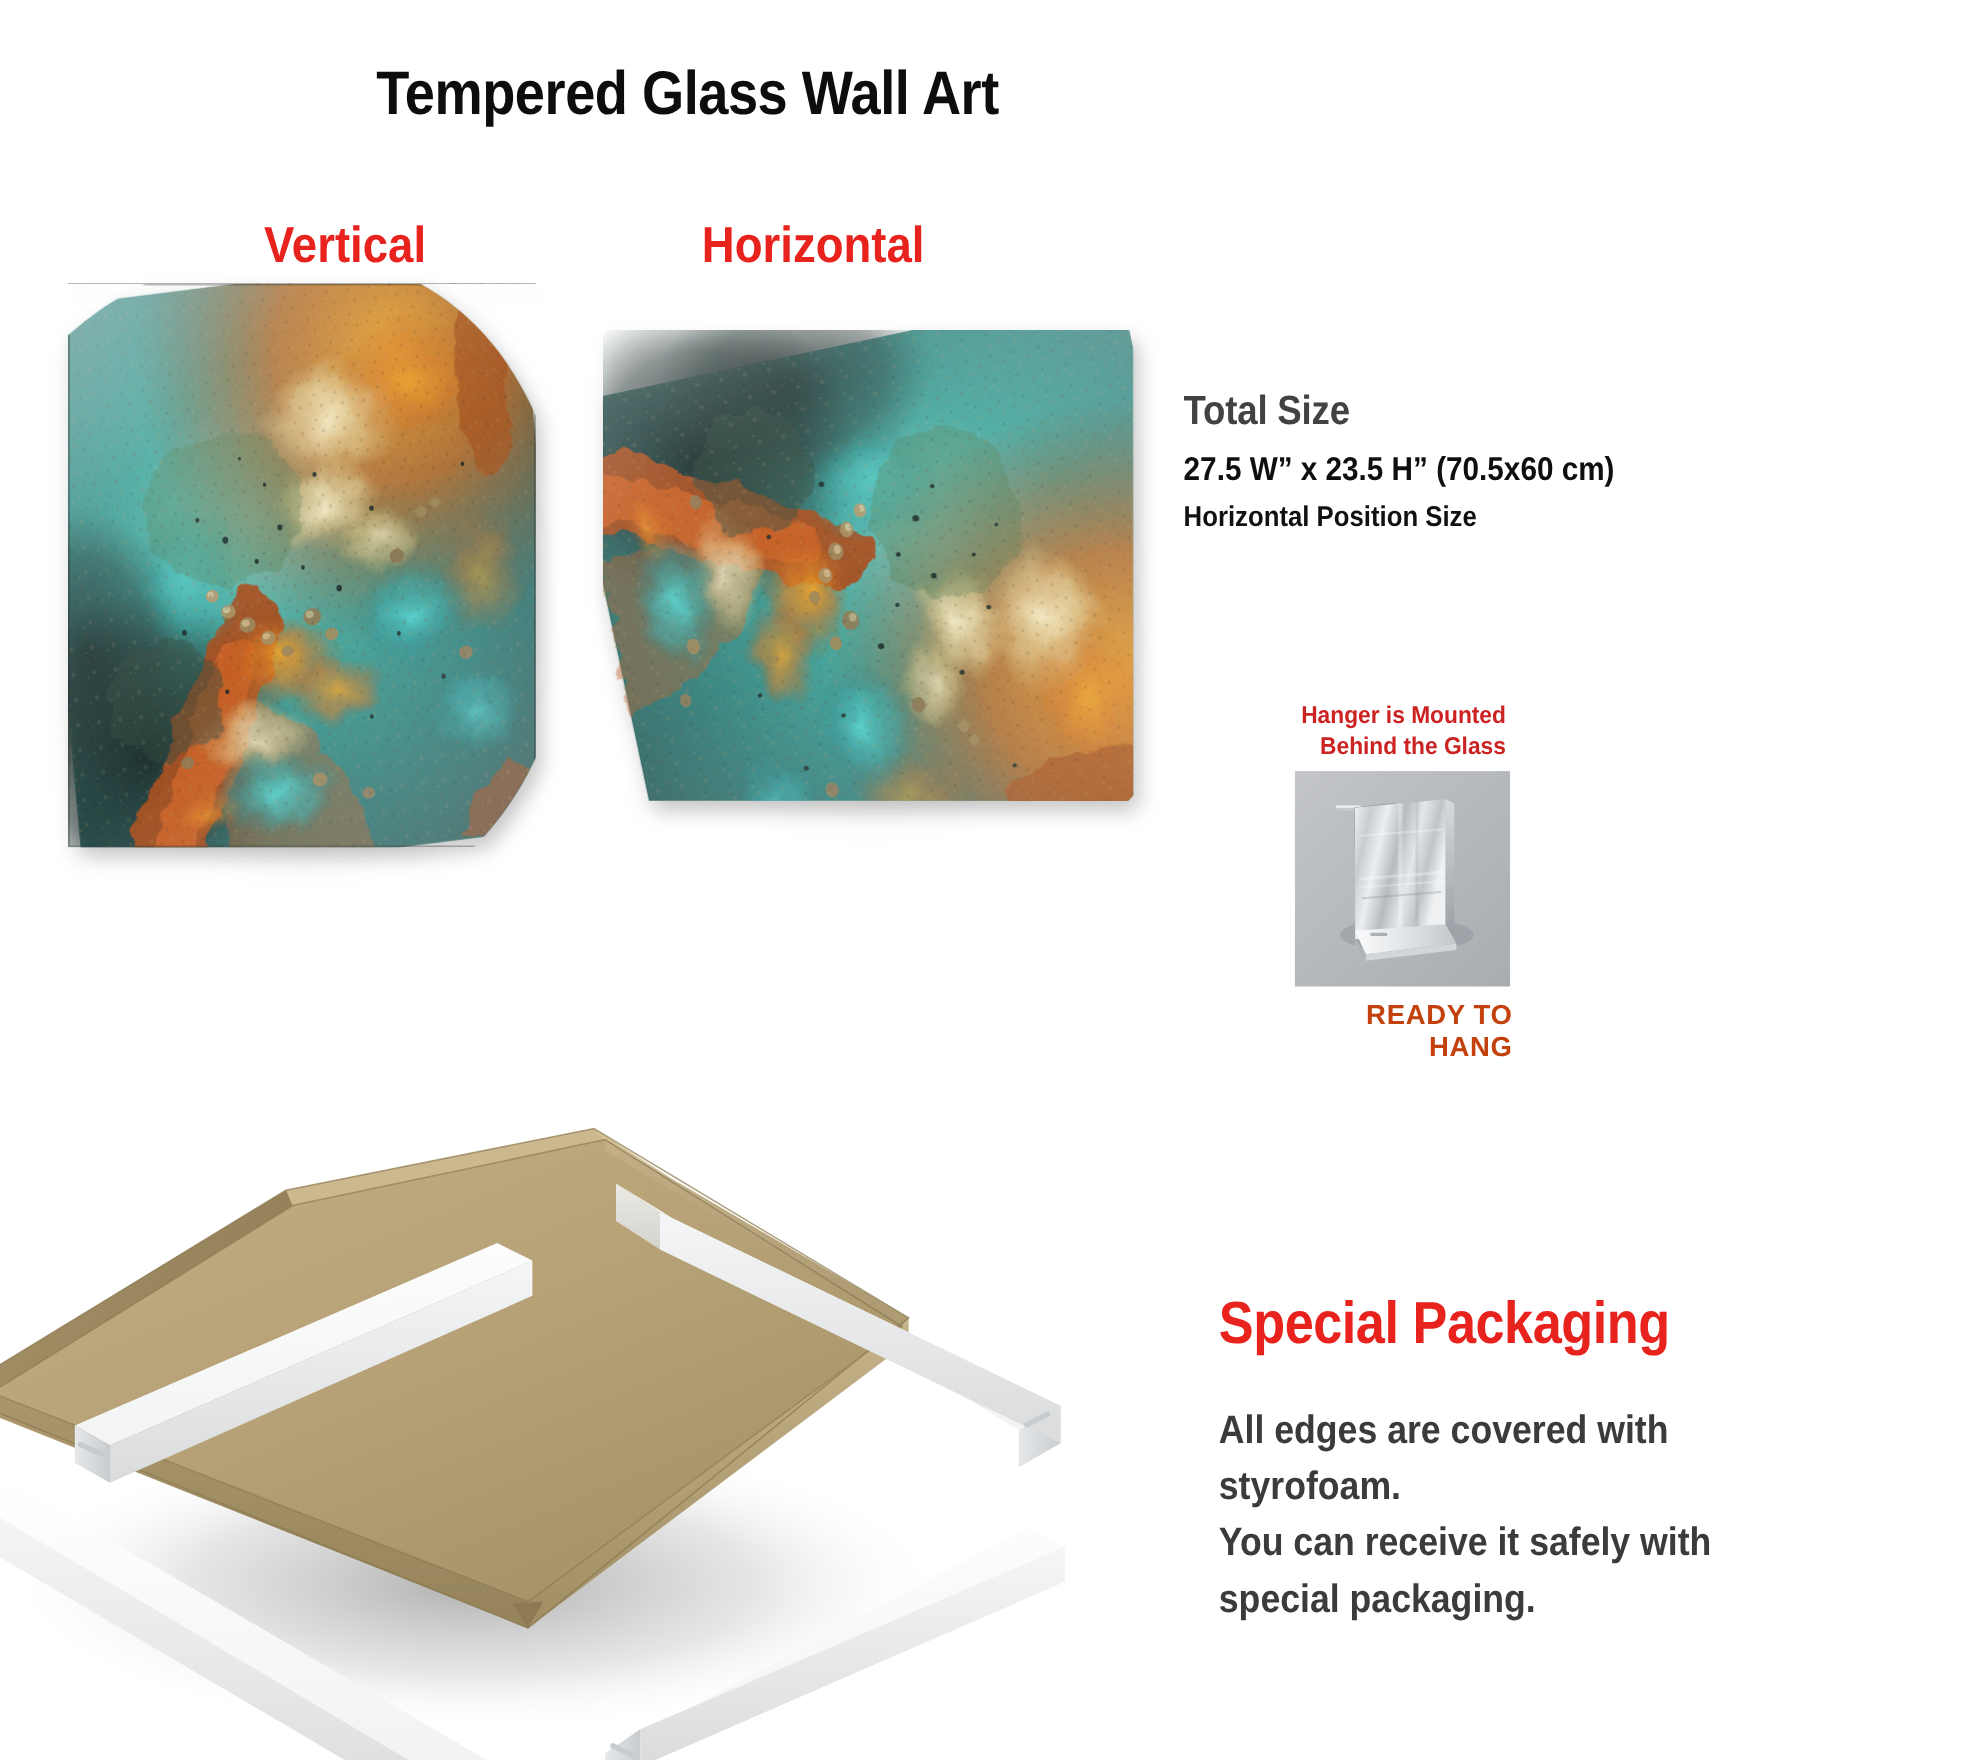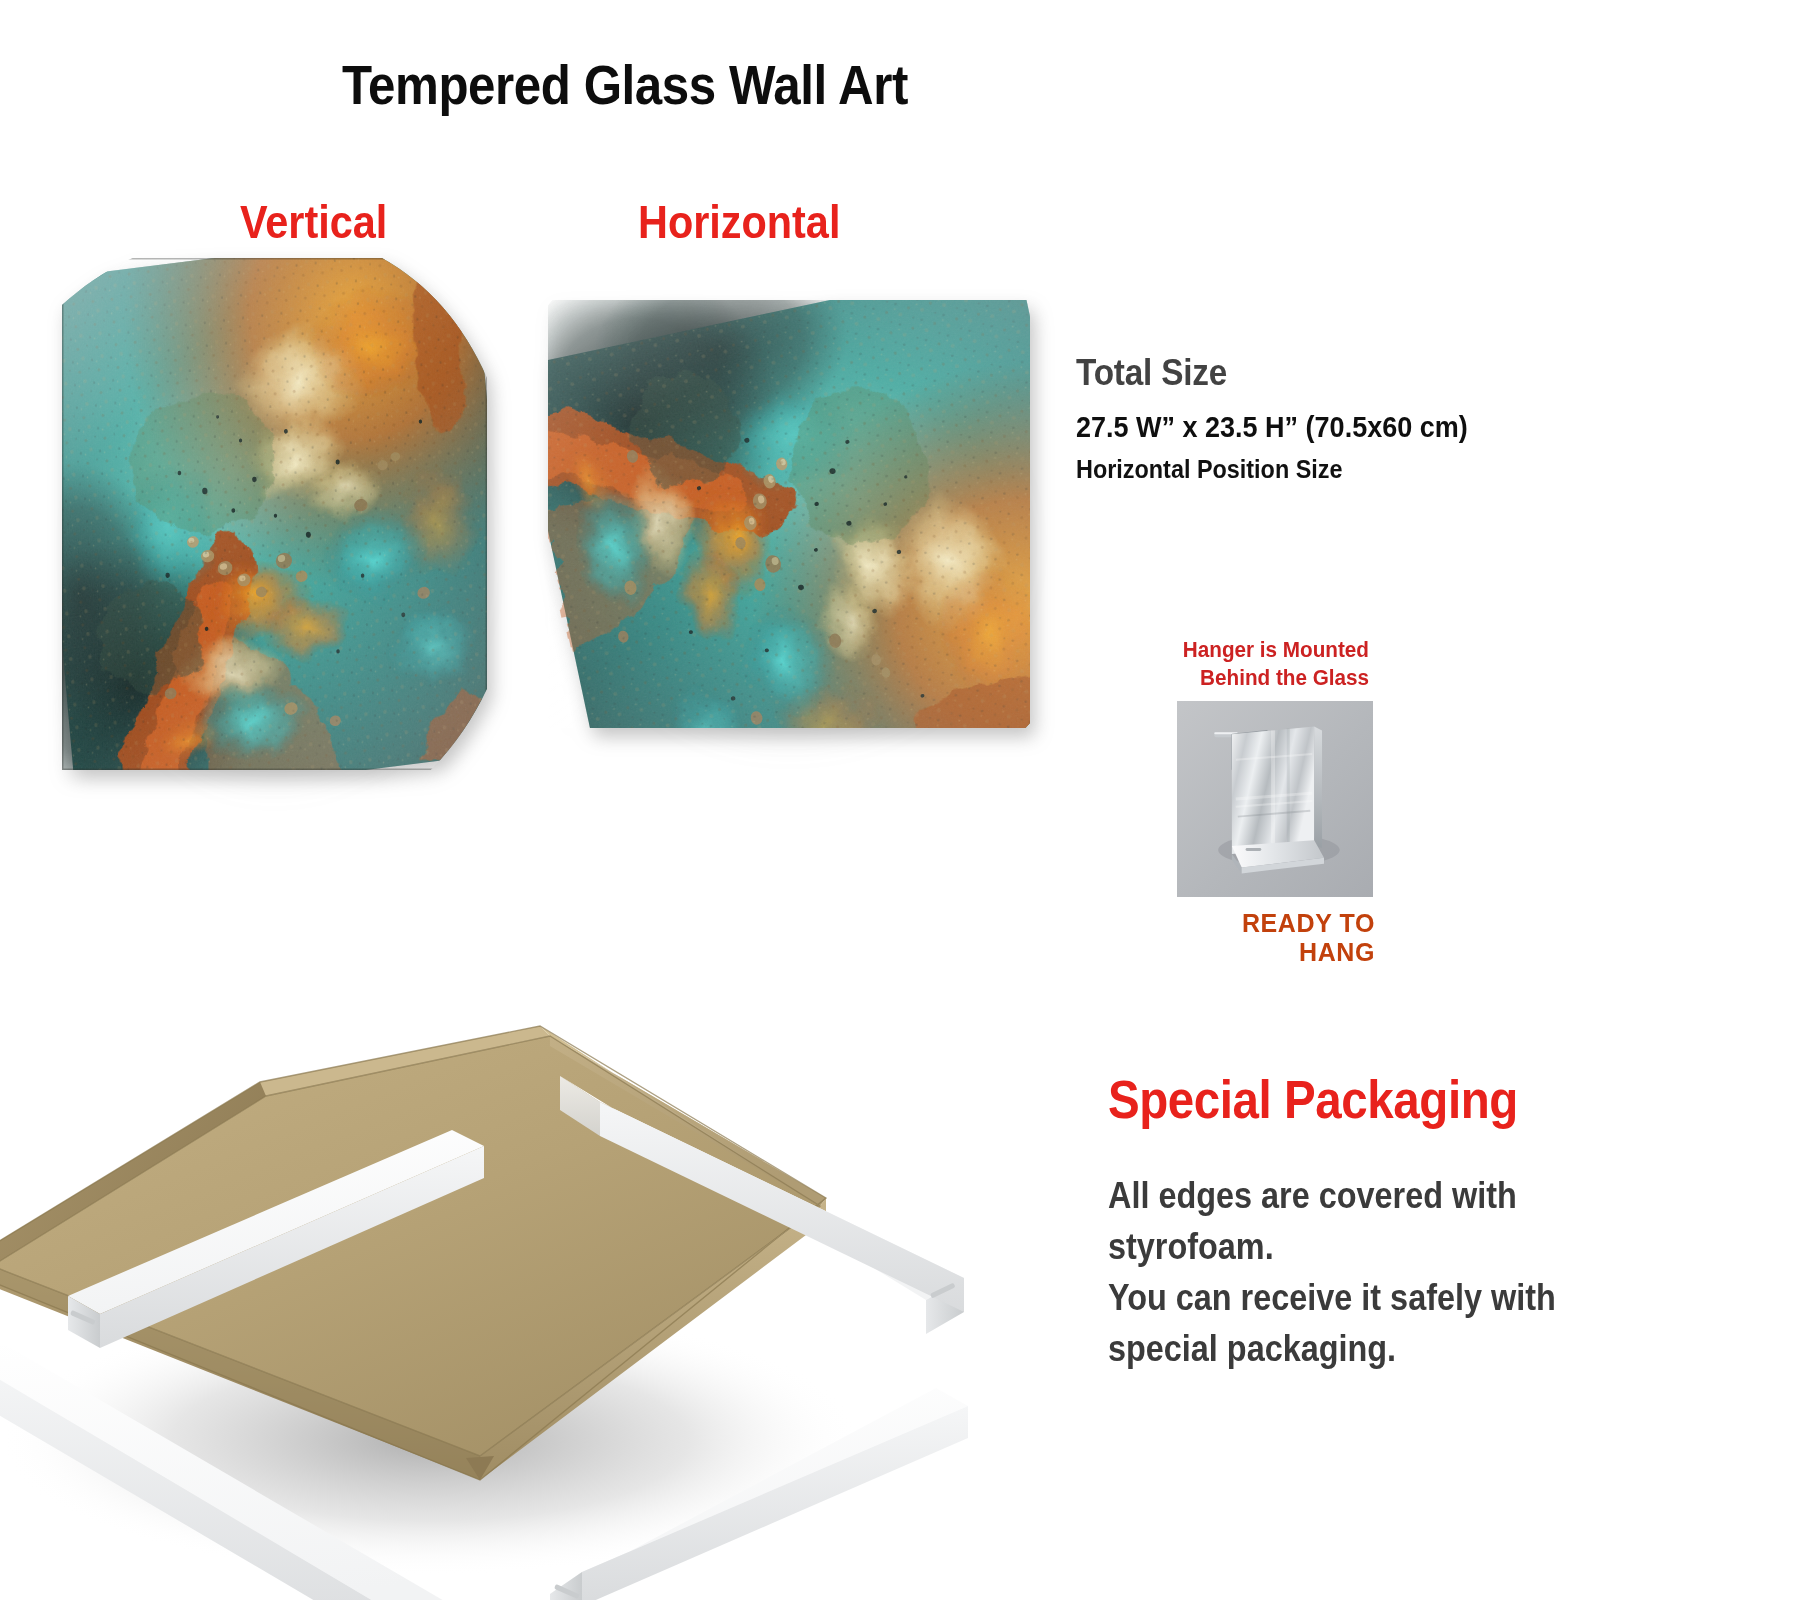--- a/index.html
+++ b/index.html
@@ -69,21 +69,21 @@
   }
   .hanger-ready{
     margin-top:12px;font-size:25px;font-weight:bold;letter-spacing:0.6px;
     font-family:"Liberation Sans Narrow","Liberation Sans",sans-serif;
   }
 
   
   #packaging-illustration{position:absolute;left:-40px;top:1010px;}
 
   
-  .pack-block{position:absolute;left:1108px;top:1068px;width:660px;}
+  .pack-block{position:absolute;left:1108px;top:1172px;width:660px;}
   .pack-head{
     font-size:54px;font-weight:bold;letter-spacing:-0.5px;
     font-family:"Liberation Sans Narrow","Liberation Sans",sans-serif;
     transform:scaleX(0.88);transform-origin:left top;white-space:nowrap;
   }
   .pack-body{
     margin-top:40px;font-size:36px;font-weight:bold;line-height:1.42;color:#3b3b3b;
     font-family:"Liberation Sans Narrow","Liberation Sans",sans-serif;
     transform:scaleX(0.9);transform-origin:left top;
   }

